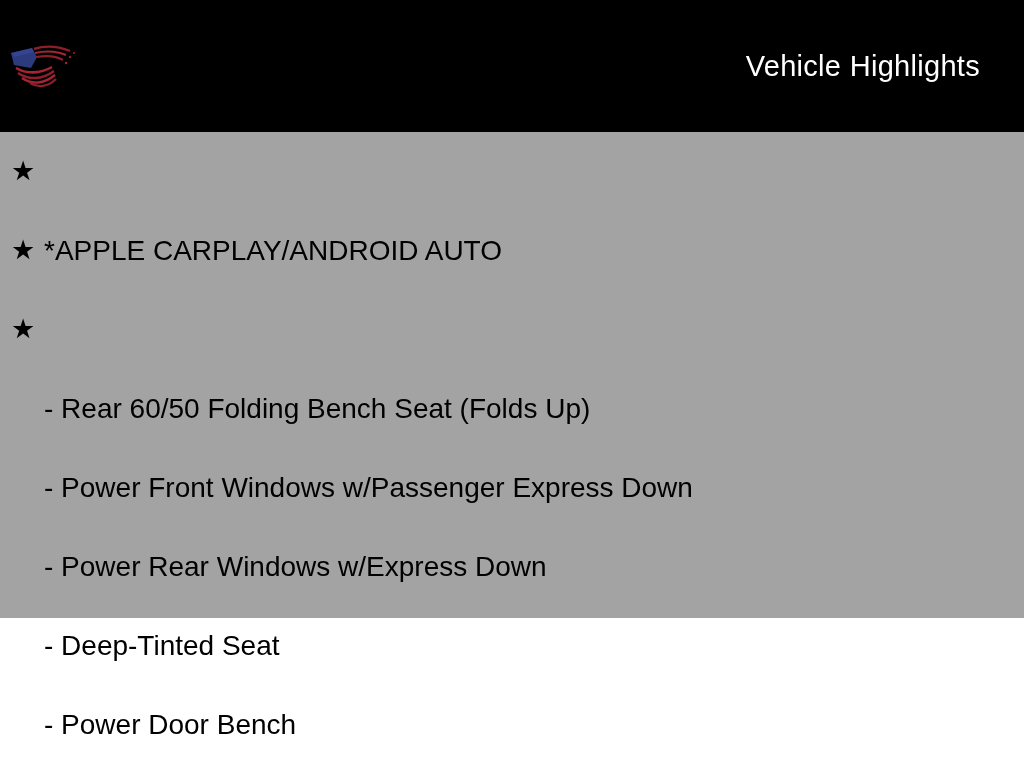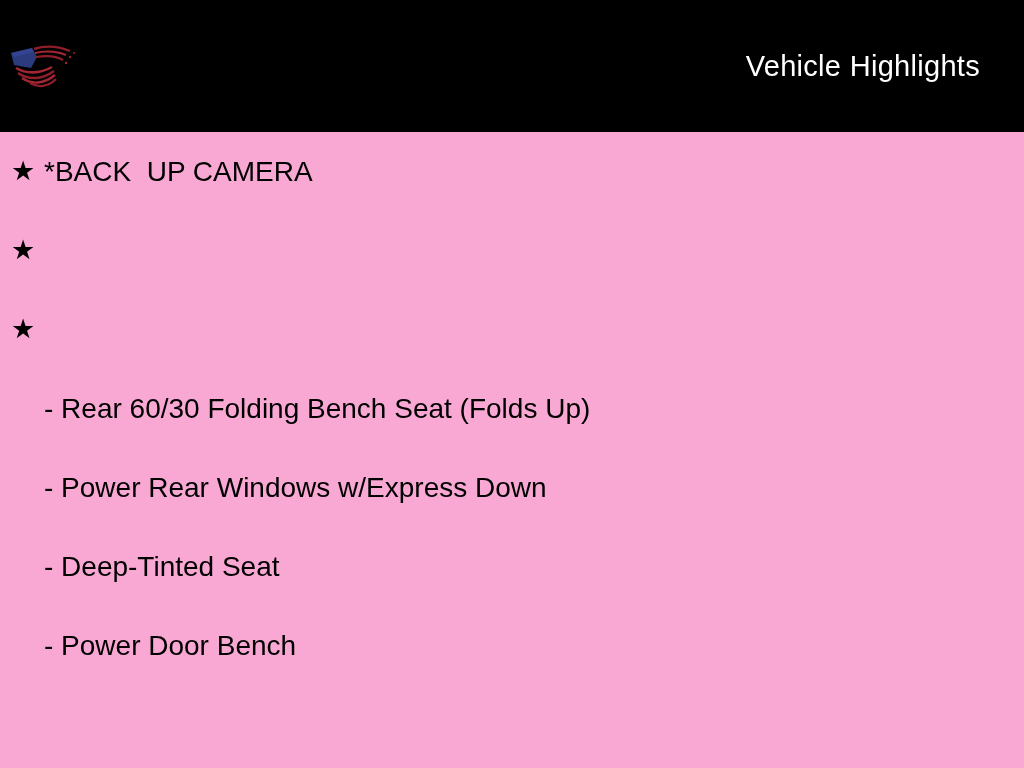--- a/index.html
+++ b/index.html
@@ -6,22 +6,22 @@
   html, body {
     width: 1024px;
     height: 768px;
     background: #ffffff;
     overflow: hidden;
     font-family: "Liberation Sans", "DejaVu Sans", sans-serif;
   }
   .page {
     position: relative;
     width: 1024px;
-    height: 768px;
-    background: #f9a8d4;
+    height: 618px;
+    background: #a3a3a3;
   }
   .header {
     position: relative;
     width: 100%;
     height: 132px;
     background: #000000;
     display: flex;
     align-items: center;
     justify-content: space-between;
     padding: 0 44px 0 8px;
@@ -90,35 +90,38 @@
       <circle cx="66" cy="12" r="1.1" fill="#8e1f2a"></circle>
       <circle cx="58" cy="22" r="1.2" fill="#a32634"></circle>
     </svg>
     <div class="header-title">Vehicle Highlights</div>
   </div>
 
   <div class="highlights">
 
     <div class="hl-item">
       <span class="bullet">★</span>
-      <span class="hl-label">*BACK  UP CAMERA</span>
+    </div>
+
+    <div class="hl-item">
+      <span class="bullet">★</span>
+      <span class="hl-label">*APPLE CARPLAY/ANDROID AUTO</span>
     </div>
 
     <div class="hl-item">
       <span class="bullet">★</span>
     </div>
 
     <div class="hl-item">
-      <span class="bullet">★</span>
+      <span class="hl-label">- Rear 60/50 Folding Bench Seat (Folds Up)</span>
     </div>
 
     <div class="hl-item">
-      <span class="hl-label">- Rear 60/30 Folding Bench Seat (Folds Up)</span>
+      <span class="hl-label">- Power Front Windows w/Passenger Express Down</span>
     </div>
-
 
     <div class="hl-item">
       <span class="hl-label">- Power Rear Windows w/Express Down</span>
     </div>
 
     <div class="hl-item">
       <span class="hl-label">- Deep-Tinted Seat</span>
     </div>
 
     <div class="hl-item">

